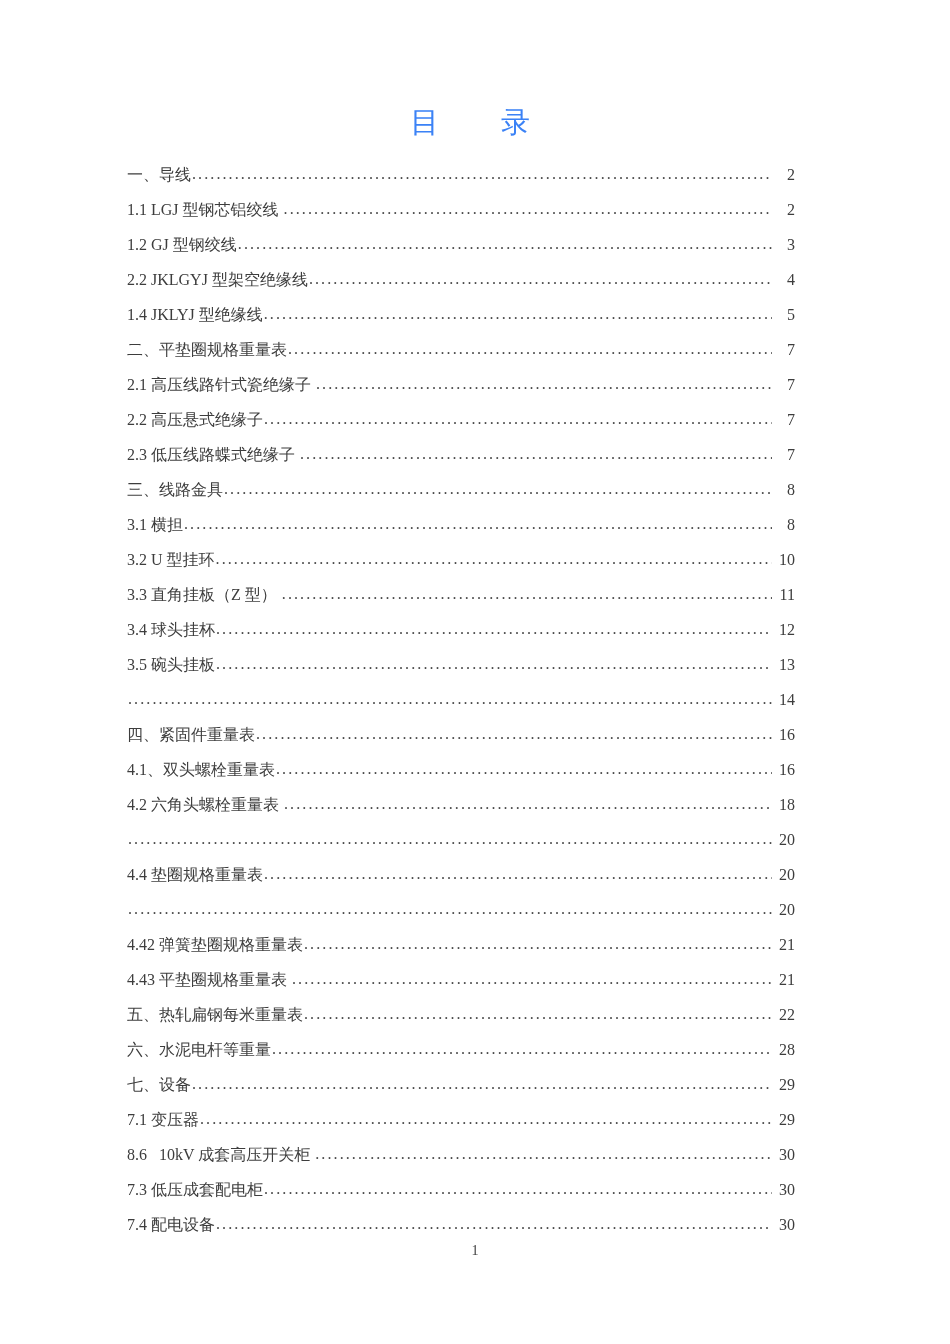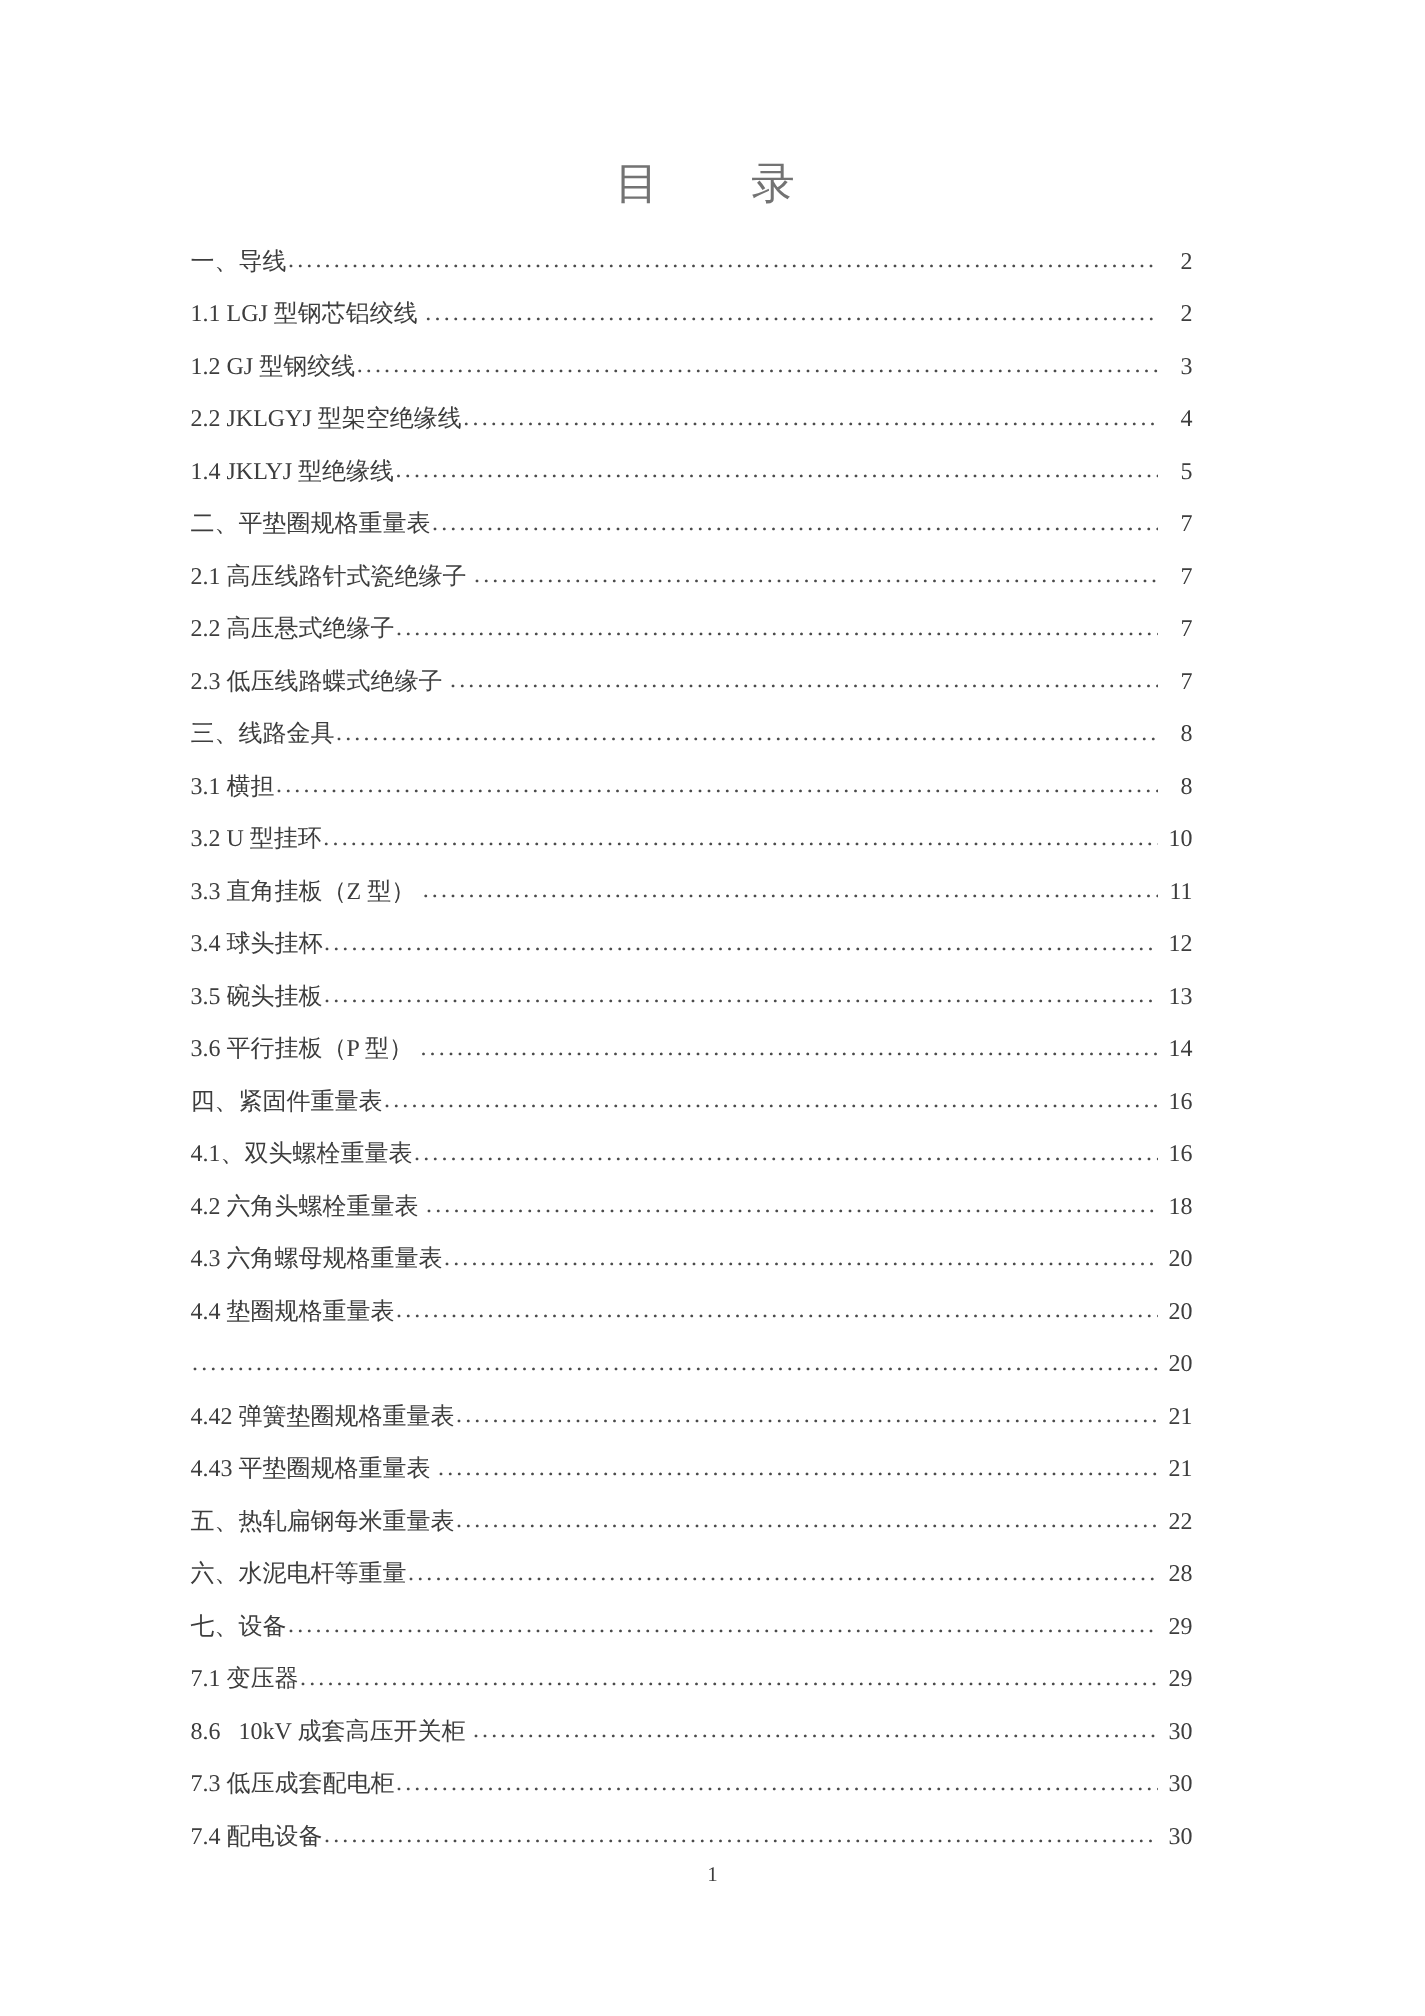--- a/index.html
+++ b/index.html
@@ -18,21 +18,21 @@
     color: #3b3b3b;
   }
   .toc-title {
     position: absolute;
     top: 103px;
     left: 0;
     width: 950px;
     text-align: center;
     font-size: 29px;
     letter-spacing: 10px;
-    color: #737373;
+    color: #3b82f6;
     font-family: "Liberation Serif", "DejaVu Serif", serif;
     white-space: pre;
   }
   .toc-list {
     position: absolute;
     top: 157px;
     left: 127px;
     width: 668px;
   }
   .toc-entry {
@@ -93,25 +93,25 @@
       <div class="toc-entry"><span class="label">二、平垫圈规格重量表</span><span class="leader">.......................................................................................................................</span><span class="pageno">7</span></div>
       <div class="toc-entry"><span class="label">2.1 高压线路针式瓷绝缘子 </span><span class="leader">.......................................................................................................................</span><span class="pageno">7</span></div>
       <div class="toc-entry"><span class="label">2.2 高压悬式绝缘子</span><span class="leader">.......................................................................................................................</span><span class="pageno">7</span></div>
       <div class="toc-entry"><span class="label">2.3 低压线路蝶式绝缘子 </span><span class="leader">.......................................................................................................................</span><span class="pageno">7</span></div>
       <div class="toc-entry"><span class="label">三、线路金具</span><span class="leader">.......................................................................................................................</span><span class="pageno">8</span></div>
       <div class="toc-entry"><span class="label">3.1 横担</span><span class="leader">.......................................................................................................................</span><span class="pageno">8</span></div>
       <div class="toc-entry"><span class="label">3.2 U 型挂环</span><span class="leader">.......................................................................................................................</span><span class="pageno">10</span></div>
       <div class="toc-entry"><span class="label">3.3 直角挂板（Z 型） </span><span class="leader">.......................................................................................................................</span><span class="pageno">11</span></div>
       <div class="toc-entry"><span class="label">3.4 球头挂杯</span><span class="leader">.......................................................................................................................</span><span class="pageno">12</span></div>
       <div class="toc-entry"><span class="label">3.5 碗头挂板</span><span class="leader">.......................................................................................................................</span><span class="pageno">13</span></div>
-      <div class="toc-entry"><span class="label">3.6 平行挂板（P 型） </span><span class="leader">.......................................................................................................................</span><span class="pageno">14</span></div>
+      <div class="toc-entry"><span class="leader">.......................................................................................................................</span><span class="pageno">14</span></div>
       <div class="toc-entry"><span class="label">四、紧固件重量表</span><span class="leader">.......................................................................................................................</span><span class="pageno">16</span></div>
       <div class="toc-entry"><span class="label">4.1、双头螺栓重量表</span><span class="leader">.......................................................................................................................</span><span class="pageno">16</span></div>
       <div class="toc-entry"><span class="label">4.2 六角头螺栓重量表 </span><span class="leader">.......................................................................................................................</span><span class="pageno">18</span></div>
-      <div class="toc-entry"><span class="label">4.3 六角螺母规格重量表</span><span class="leader">.......................................................................................................................</span><span class="pageno">20</span></div>
+      <div class="toc-entry"><span class="leader">.......................................................................................................................</span><span class="pageno">20</span></div>
       <div class="toc-entry"><span class="label">4.4 垫圈规格重量表</span><span class="leader">.......................................................................................................................</span><span class="pageno">20</span></div>
       <div class="toc-entry"><span class="leader">.......................................................................................................................</span><span class="pageno">20</span></div>
       <div class="toc-entry"><span class="label">4.42 弹簧垫圈规格重量表</span><span class="leader">.......................................................................................................................</span><span class="pageno">21</span></div>
       <div class="toc-entry"><span class="label">4.43 平垫圈规格重量表 </span><span class="leader">.......................................................................................................................</span><span class="pageno">21</span></div>
       <div class="toc-entry"><span class="label">五、热轧扁钢每米重量表</span><span class="leader">.......................................................................................................................</span><span class="pageno">22</span></div>
       <div class="toc-entry"><span class="label">六、水泥电杆等重量</span><span class="leader">.......................................................................................................................</span><span class="pageno">28</span></div>
       <div class="toc-entry"><span class="label">七、设备</span><span class="leader">.......................................................................................................................</span><span class="pageno">29</span></div>
       <div class="toc-entry"><span class="label">7.1 变压器</span><span class="leader">.......................................................................................................................</span><span class="pageno">29</span></div>
       <div class="toc-entry"><span class="label">8.6   10kV 成套高压开关柜 </span><span class="leader">.......................................................................................................................</span><span class="pageno">30</span></div>
       <div class="toc-entry"><span class="label">7.3 低压成套配电柜</span><span class="leader">.......................................................................................................................</span><span class="pageno">30</span></div>

